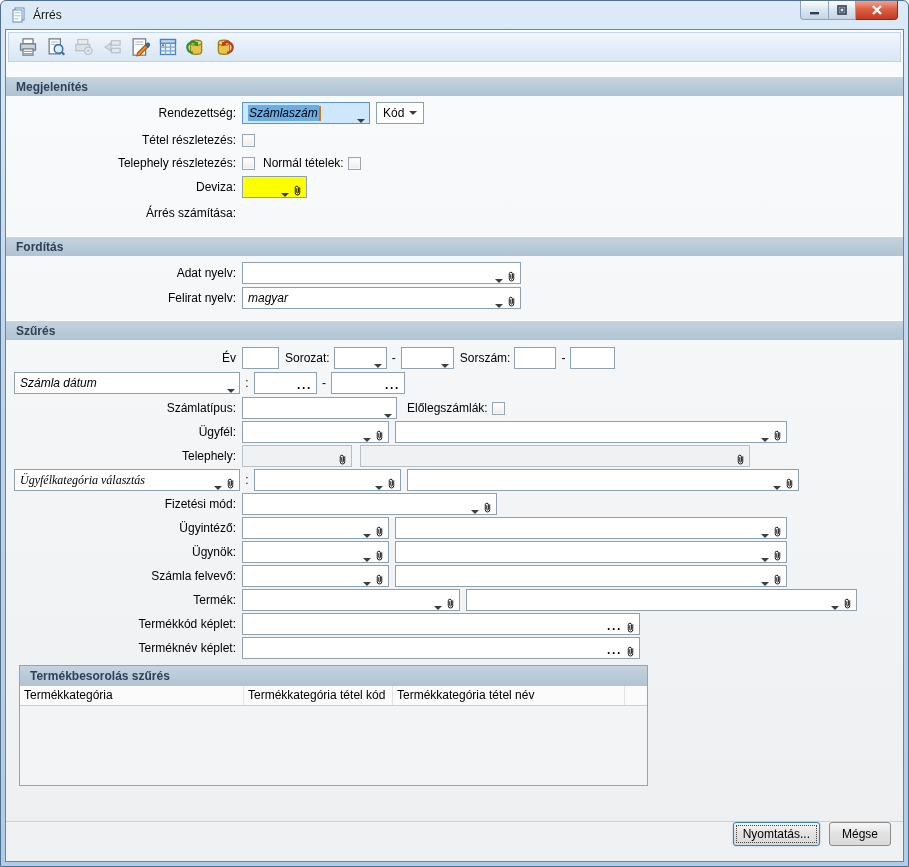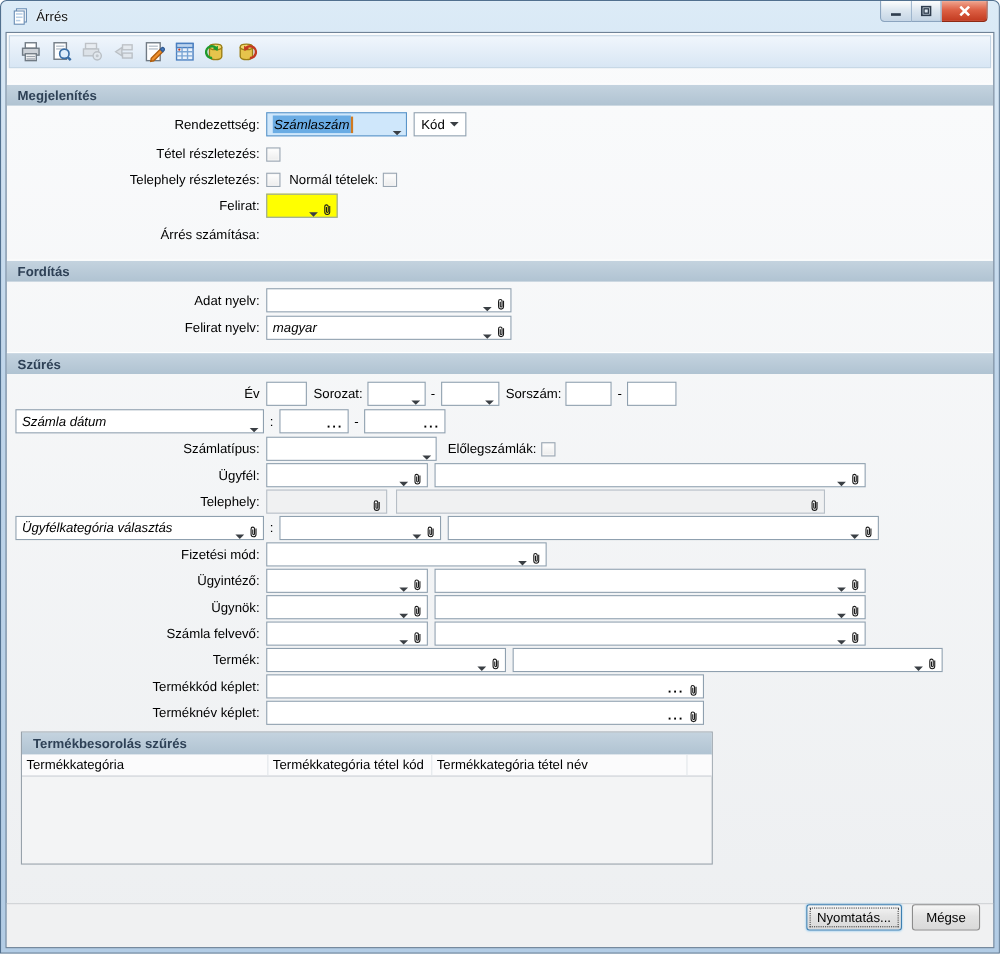--- a/index.html
+++ b/index.html
@@ -71,29 +71,29 @@
   .cb.focus { background:#cfe7fb; border-color:#5a94c8; }
   .cb.dis { background:#f0f1f2; border-color:#b6bec6; }
   .cb.yellow { background:#ffff00; border-color:#8fa0af; }
   .a { width:0; height:0; border-left:4px solid transparent; border-right:4px solid transparent;
        border-top:4px solid #3a3f44; flex:none; }
   .p { flex:none; }
   .d { font-weight:bold; letter-spacing:1px; line-height:10px; flex:none; }
   .sel { background:#6aace4; padding:1px 1px; }
   .caret { position:absolute; left:76px; top:3px; width:2px; height:15px; background:#d07a20; }
   .inp { height:22px; border:1px solid #8fa0af; background:#fff; flex:none; }
-  .it .v { font-style:italic; }
+  .it .v { font-style:italic;font-family:Liberation Serif, serif; }
   .chk { width:13px; height:13px; border:1px solid #9aa6b2;
          background:linear-gradient(#ffffff,#ececec); box-shadow:inset 0 0 0 1px #f7f7f7; flex:none; }
   .kodbtn { height:22px; margin-left:6px; border:1px solid #8fa0af; background:#fff;
             display:inline-flex; align-items:center; gap:5px; padding:0 6px; flex:none; }
 
   .w37{width:37px}.w42{width:42px}.w45{width:45px}.w53{width:53px}.w63{width:63px}.w65{width:65px}
   .w74{width:74px}.w110{width:110px}.w128{width:128px}.w147{width:147px}.w155{width:155px}
-  .w218{width:218px}.w225{width:226px}.w248{width:223px}.w255{width:255px}.w390{width:390px}
+  .w218{width:218px}.w225{width:226px}.w248{width:279px}.w255{width:255px}.w390{width:390px}
   .w391{width:391px}.w392{width:392px}.w398{width:398px}
   .ml6{margin-left:6px}.ml8{margin-left:8px}.ml10{margin-left:10px}.ml4{margin-left:4px}
 
   
   .ptable { margin:6px 0 0 13px; width:629px; border:1px solid #98a2ab; background:#f3f4f5; }
   .ptable .band { border-top:none; }
   .thead { display:flex; height:20px; background:#fbfbfc; border-bottom:1px solid #c9ced3; }
   .th { padding:2px 4px; border-right:1px solid #e2e6ea; white-space:nowrap; overflow:hidden; }
   .th.c1{width:224px}.th.c2{width:149px}.th.c3{width:232px}.th.c4{flex:1; border-right:none;}
   .tbody { height:79px; }
@@ -240,21 +240,21 @@
       </div>
 
       <div class="row short mt7">
         <span class="lbl">Telephely részletezés:</span>
         <span class="chk"></span>
         <span class="slbl ml8">Normál tételek:</span>
         <span class="chk ml4"></span>
       </div>
 
       <div class="row mt5">
-        <span class="lbl">Felirat:</span>
+        <span class="lbl">Deviza:</span>
         <span class="cb w65 yellow">
           <i class="v"></i>
           <b class="a"></b>
           <svg class="p" width="9" height="13" viewBox="0 0 10 14">
               <path d="M7.5 3.5 v6 a2.5 2.5 0 0 1 -5 0 v-5.5 a1.75 1.75 0 0 1 3.5 0 v5 a.9 .9 0 0 1 -1.8 0 v-4.5" fill="none" stroke="#1a1a1a" stroke-width="1.1"></path>
             </svg>
         </span>
       </div>
 
       <div class="row mt4">

